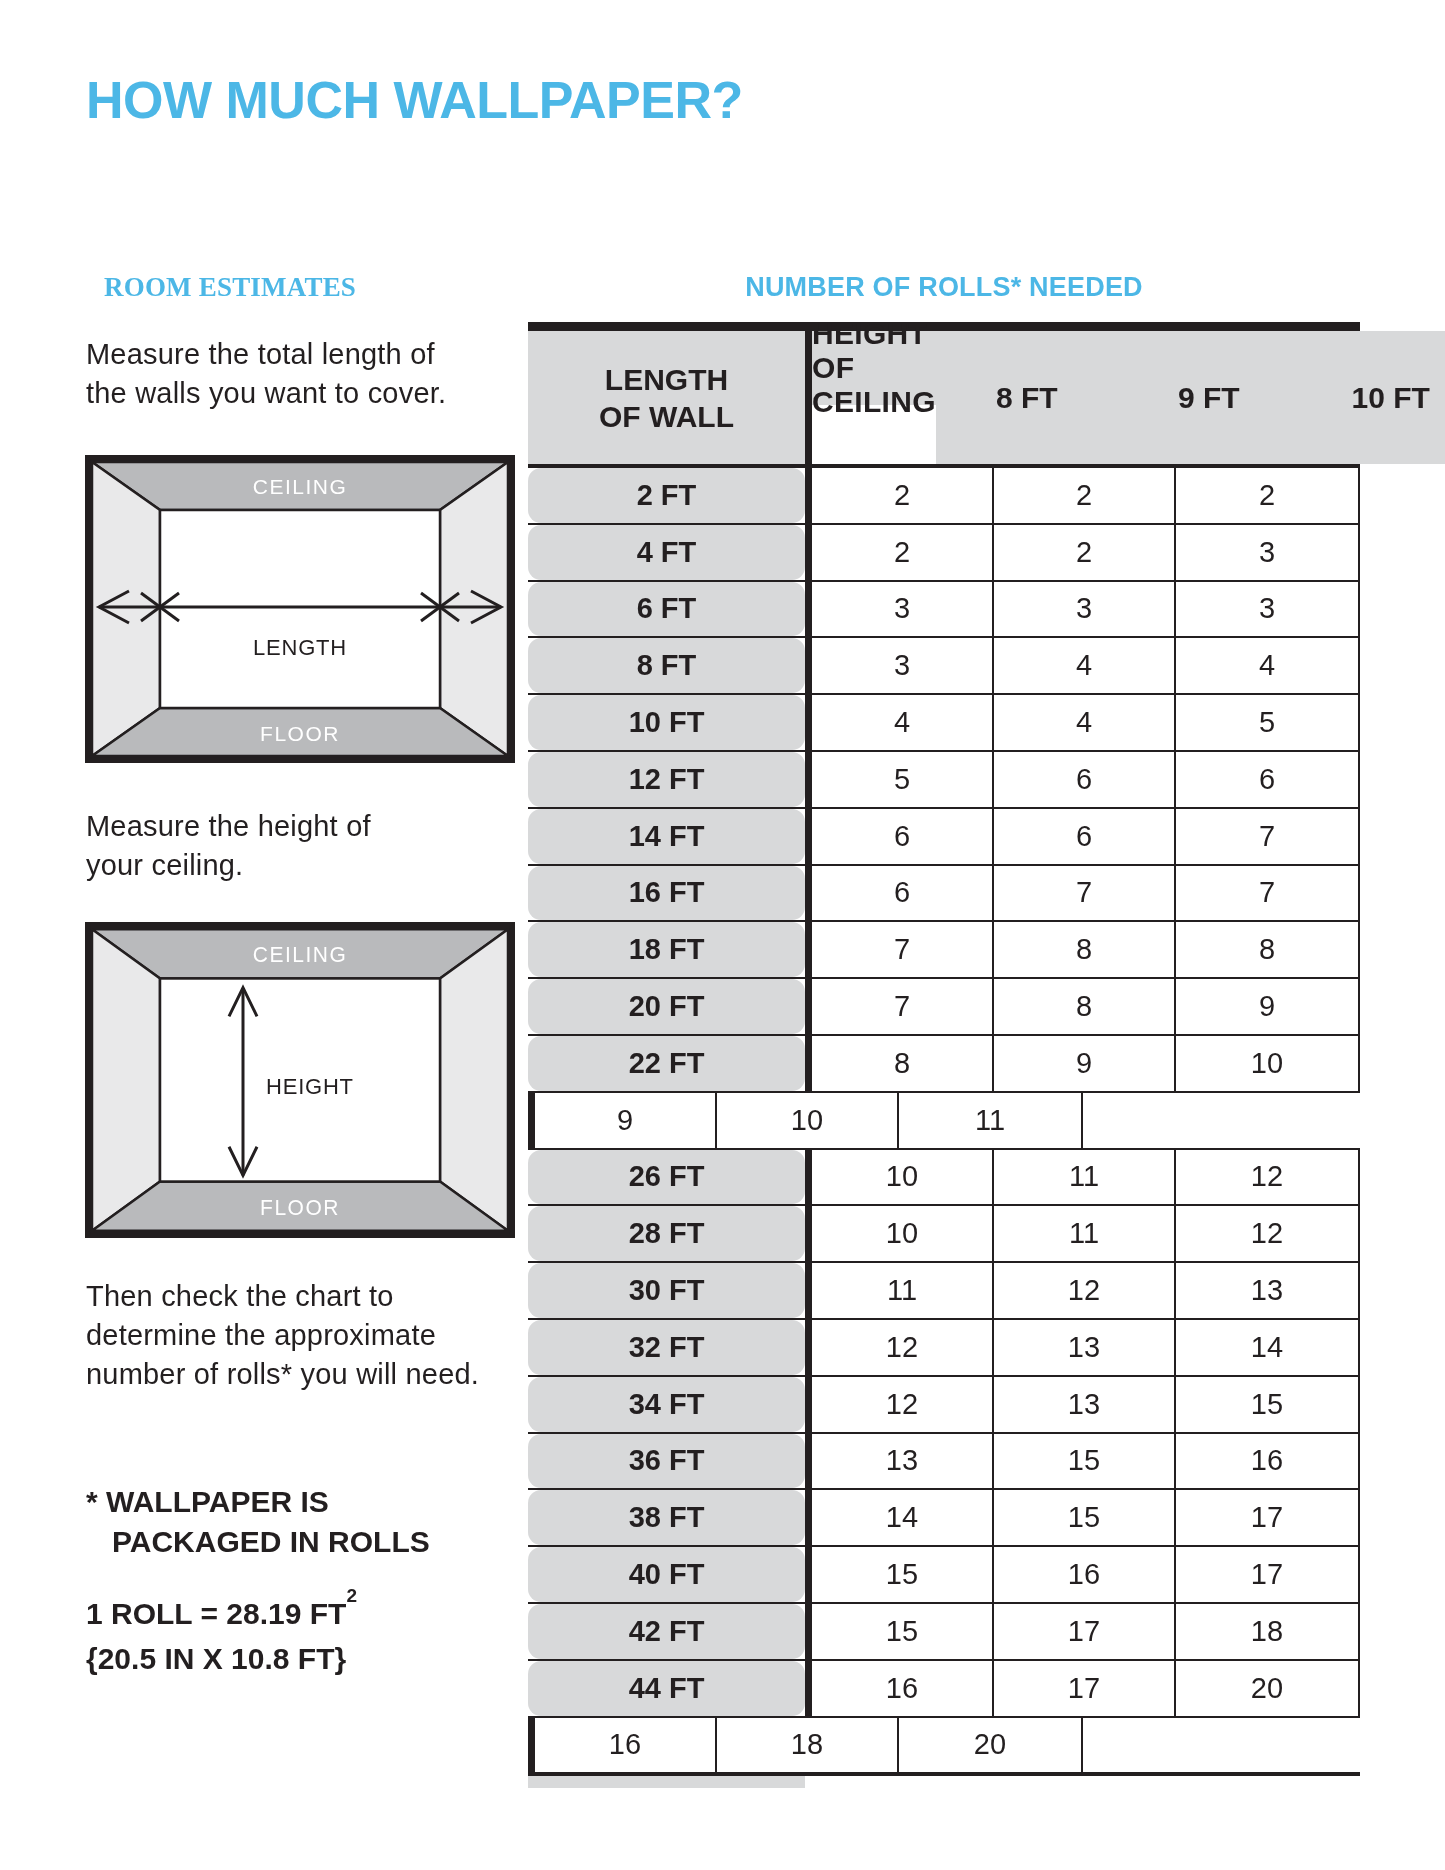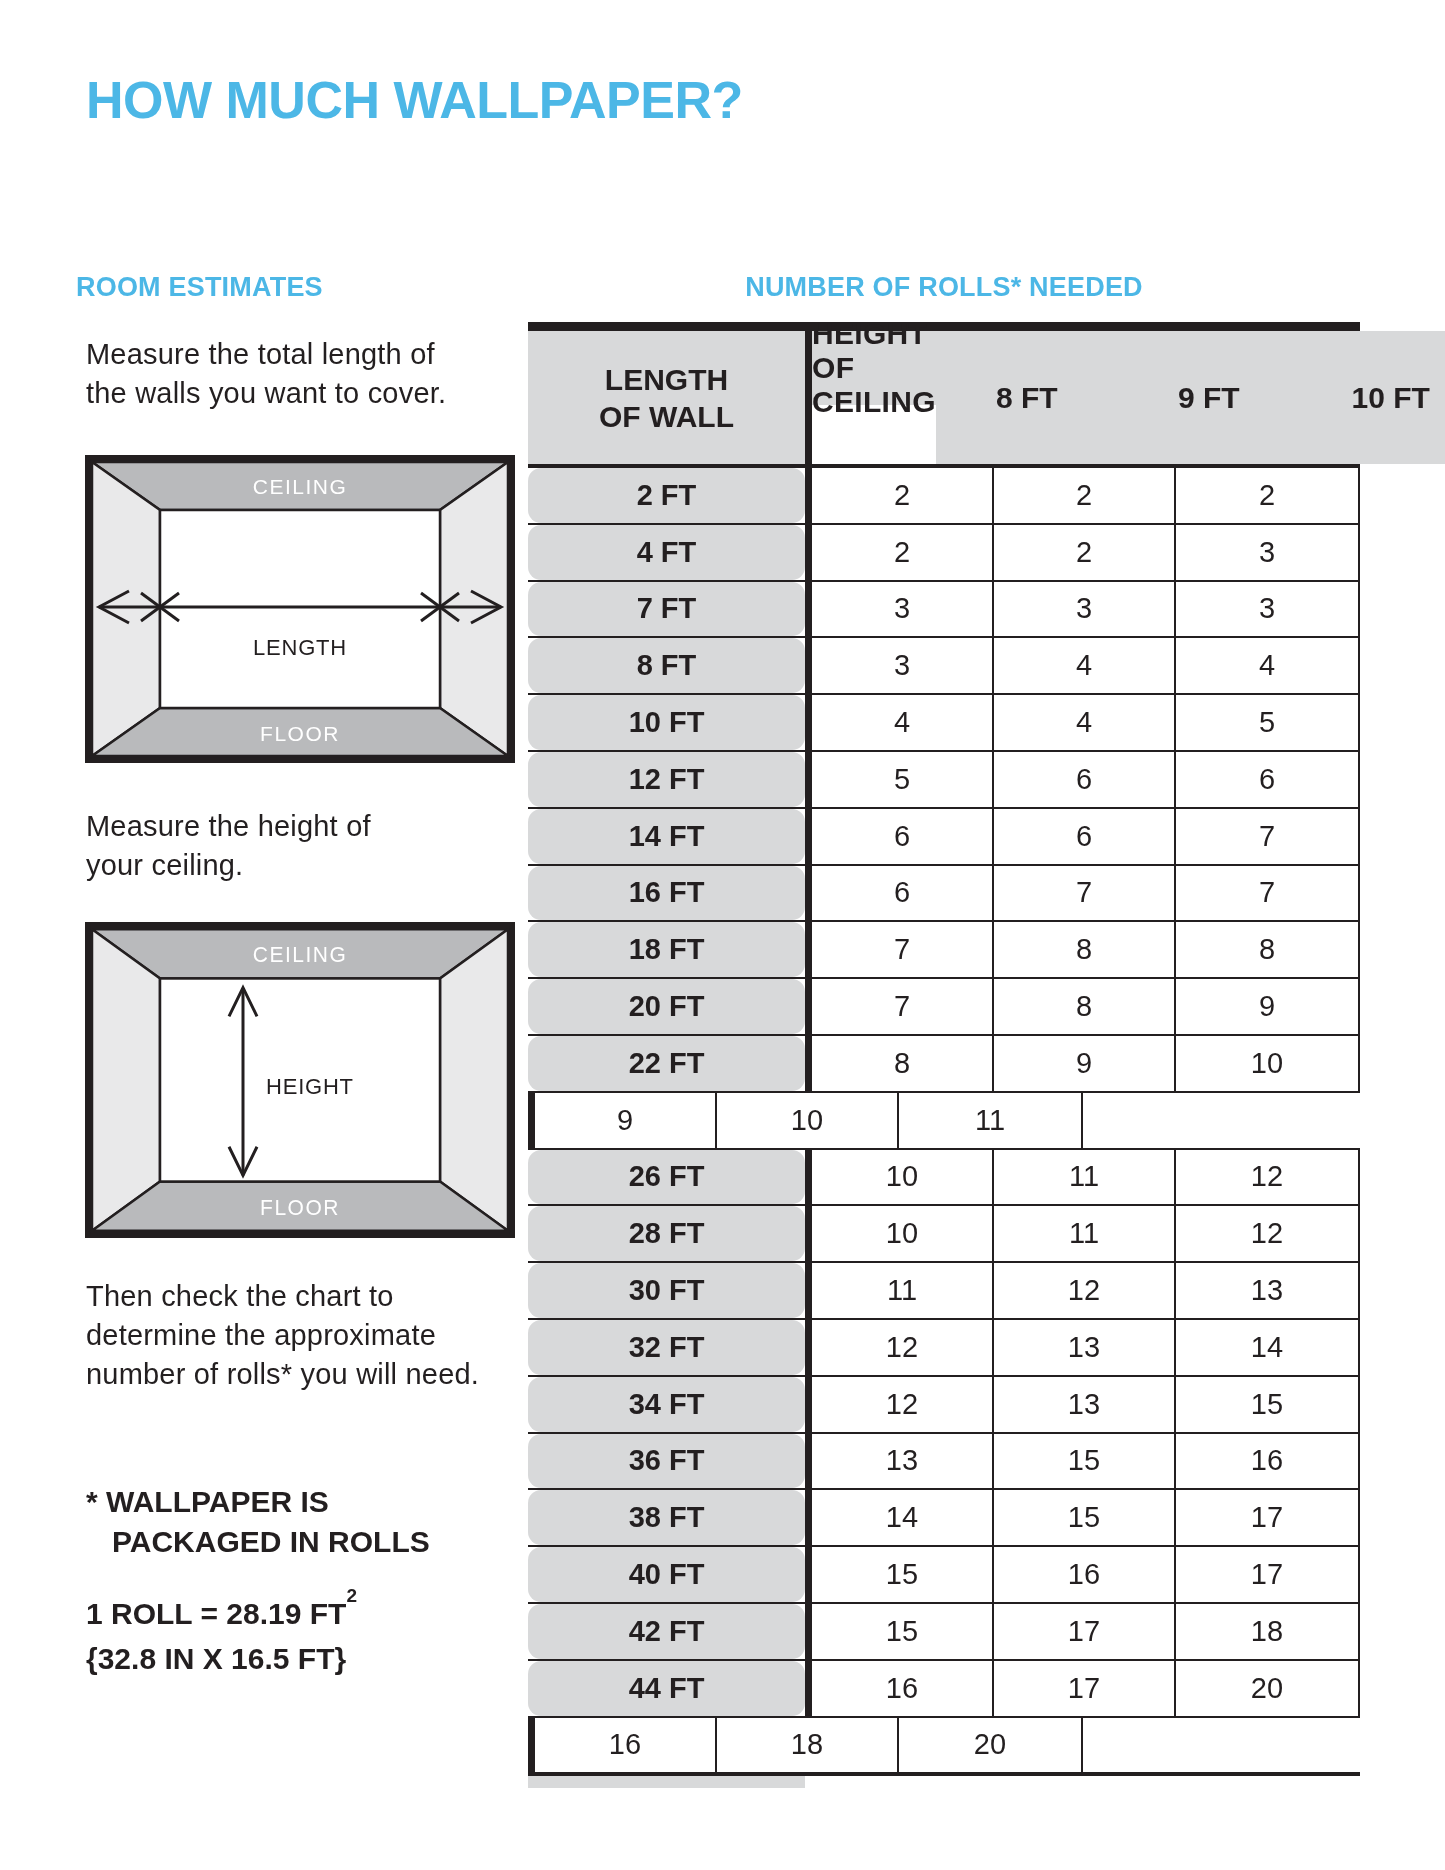--- a/index.html
+++ b/index.html
@@ -15,21 +15,21 @@
     font-family:"Liberation Sans",sans-serif;color:var(--ink);overflow:hidden;
   }
   .title{
     position:absolute;left:86px;top:70px;margin:0;
     font-size:52px;font-weight:bold;color:var(--blue);letter-spacing:-0.5px;
   }
   .heading{
     position:absolute;top:272px;font-size:27px;font-weight:bold;color:var(--blue);
     letter-spacing:0.2px;
   }
-  .left-heading{left:76px;}
+  .left-heading{left:104px;font-family:Liberation Serif, serif;}
   .table-heading{left:528px;width:832px;text-align:center;}
   .para{
     position:absolute;left:86px;font-size:29px;line-height:39px;
     letter-spacing:0.2px;white-space:pre-line;color:var(--ink);
   }
   .p1{top:335px;}
   .p2{top:807px;}
   .p3{top:1277px;}
   .diagram{position:absolute;left:85px;width:430px;}
   .d1{top:455px;height:308px;}
@@ -131,21 +131,21 @@
 determine the approximate
 number of rolls* you will need.</div>
 
   <div class="footnote">
     <div>* WALLPAPER IS</div>
     <div class="indent">PACKAGED IN ROLLS</div>
   </div>
 
   <div class="rollspec">
     <div><span>1 ROLL = 28.19 FT</span><sup>2</sup></div>
-    <div>{32.8 IN X 16.5 FT}</div>
+    <div>{20.5 IN X 10.8 FT}</div>
   </div>
 
   <div class="rtable">
     <div class="t-topborder"></div>
     <div class="t-header">
       <div class="t-labelhead">
         <div>LENGTH</div>
         <div>OF WALL</div>
       </div>
       <div class="vdivider"></div>
@@ -169,21 +169,21 @@
           <div class="cell value-cell last">2</div>
         </div>
         <div class="trow">
           <div class="cell label-cell">4 FT</div>
           <div class="vdivider"></div>
           <div class="cell value-cell">2</div>
           <div class="cell value-cell">2</div>
           <div class="cell value-cell last">3</div>
         </div>
         <div class="trow">
-          <div class="cell label-cell">7 FT</div>
+          <div class="cell label-cell">6 FT</div>
           <div class="vdivider"></div>
           <div class="cell value-cell">3</div>
           <div class="cell value-cell">3</div>
           <div class="cell value-cell last">3</div>
         </div>
         <div class="trow">
           <div class="cell label-cell">8 FT</div>
           <div class="vdivider"></div>
           <div class="cell value-cell">3</div>
           <div class="cell value-cell">4</div>

